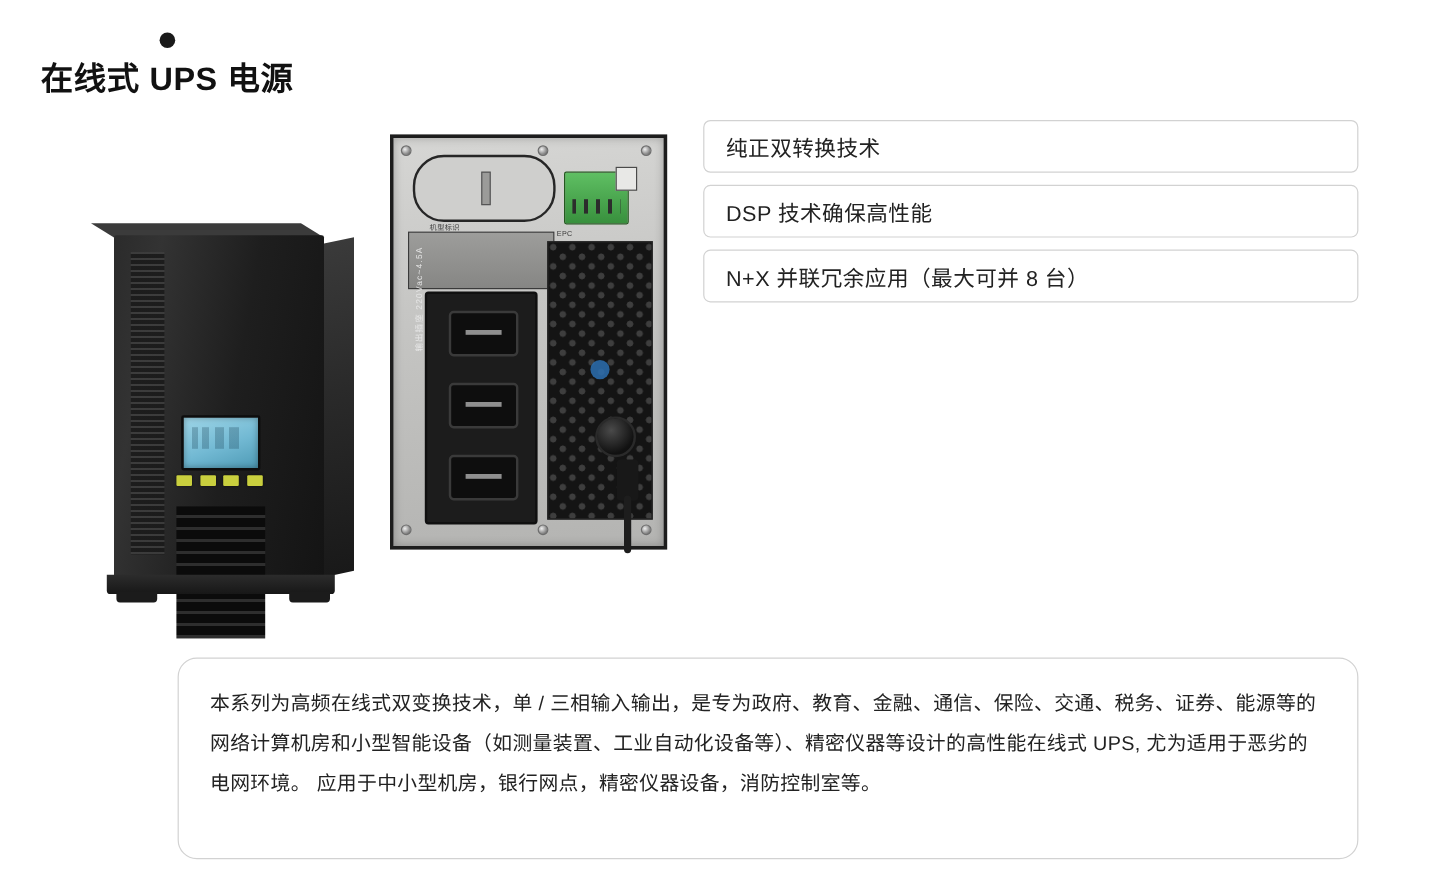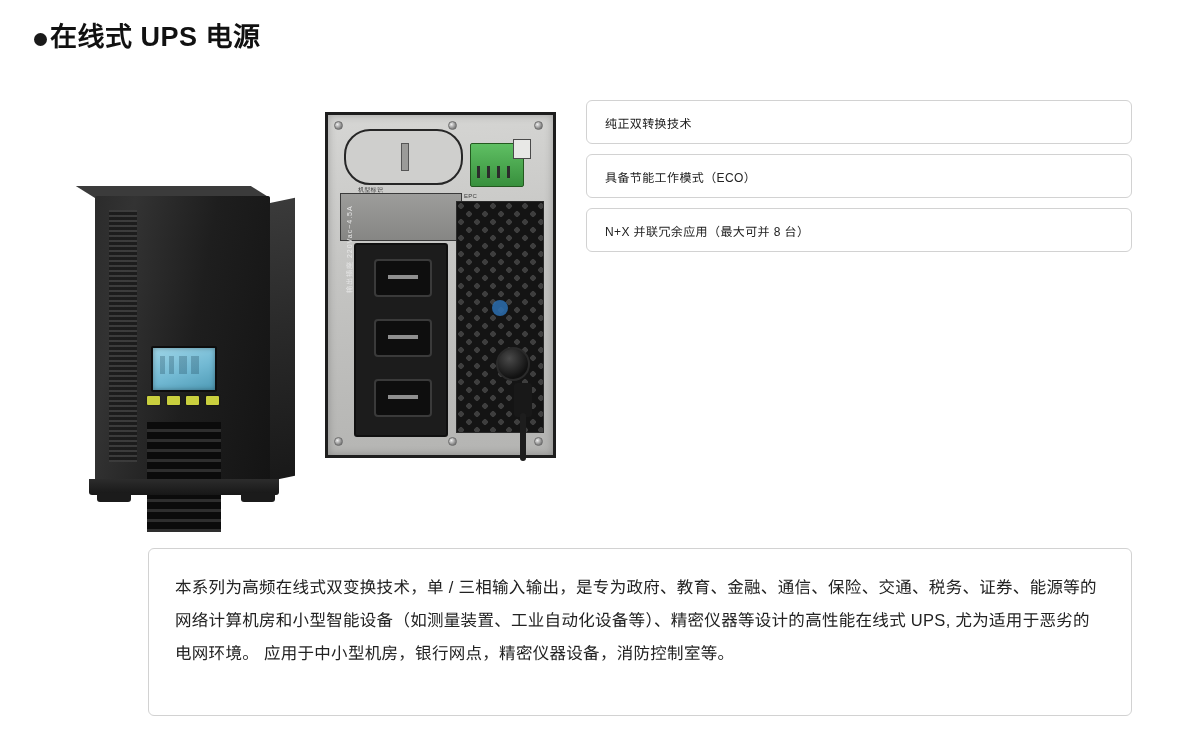--- a/index.html
+++ b/index.html
@@ -16,21 +16,22 @@
     overflow: hidden;
   }
 
   
   .page-title {
     position: absolute;
     left: 34px;
     top: 24px;
     display: flex;
     align-items: center;
-    gap: 3px;
+    gap: 13px;
+    flex-direction: column;
   }
   .title-bullet {
     width: 13px;
     height: 13px;
     border-radius: 50%;
     background: #1a1a1a;
     flex: 0 0 auto;
     margin-top: 3px;
   }
   .title-text {
@@ -374,36 +375,36 @@
   .feature-item {
     box-sizing: border-box;
     width: 100%;
     height: 44px;
     border: 1px solid #d2d2d2;
     border-radius: 6px;
     margin-bottom: 10px;
     display: flex;
     align-items: center;
     padding: 0 18px;
-    font-size: 12px;
+    font-size: 18px;
     color: #222;
     background: #fff;
     letter-spacing: .4px;
   }
 
   
   .description {
     position: absolute;
     left: 148px;
     top: 548px;
     width: 984px;
     height: 168px;
     box-sizing: border-box;
     border: 1px solid #d2d2d2;
-    border-radius: 6px;
+    border-radius: 16px;
     background: #fff;
     padding: 22px 26px 0 26px;
   }
   .description p {
     margin: 0;
     font-size: 16.5px;
     line-height: 33px;
     color: #222;
     letter-spacing: .3px;
   }
@@ -467,19 +468,19 @@
       <div class="rp-outlet-text">输出插座 220Vac~4.5A</div>
     </div>
 
     <div class="rp-breaker"></div>
     <div class="rp-cable"></div>
   </div>
 </div>
 
 <div class="features">
   <div class="feature-item">纯正双转换技术</div>
-  <div class="feature-item">具备节能工作模式（ECO）</div>
+  <div class="feature-item">DSP 技术确保高性能</div>
   <div class="feature-item">N+X 并联冗余应用（最大可并 8 台）</div>
 </div>
 
 <div class="description">
   <p>本系列为高频在线式双变换技术，单 / 三相输入输出，是专为政府、教育、金融、通信、保险、交通、税务、证券、能源等的网络计算机房和小型智能设备（如测量装置、工业自动化设备等）、精密仪器等设计的高性能在线式 UPS, 尤为适用于恶劣的电网环境。 应用于中小型机房，银行网点，精密仪器设备，消防控制室等。</p>
 </div>
 
 </body></html>

